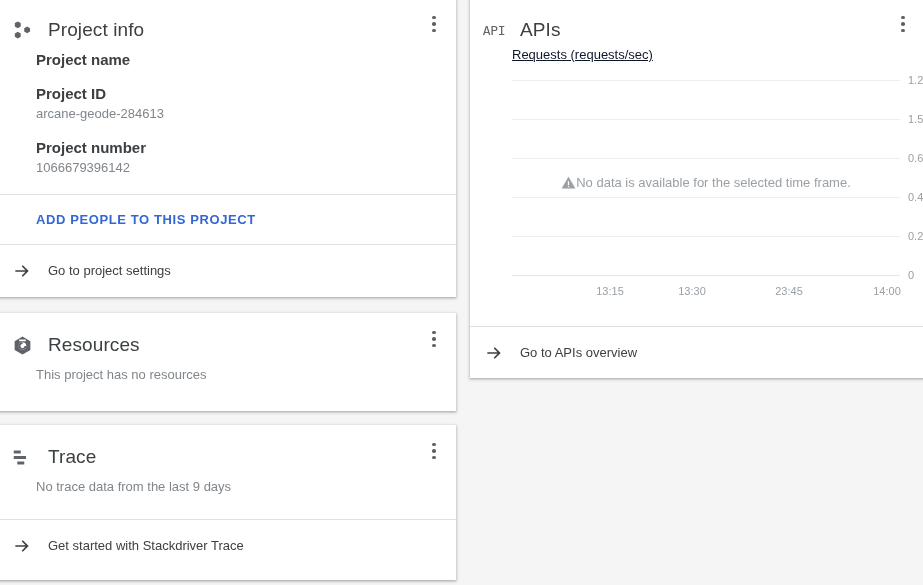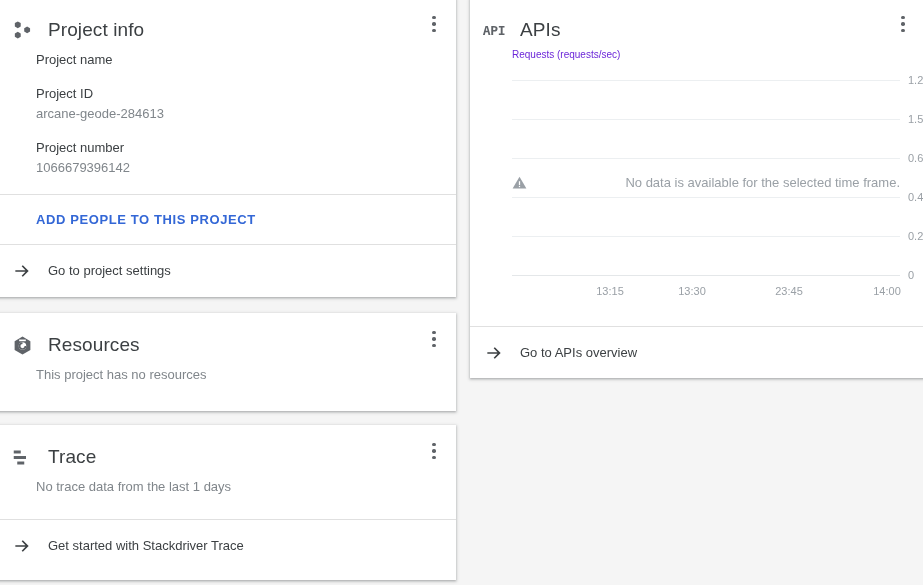--- a/index.html
+++ b/index.html
@@ -82,22 +82,22 @@
   }
 
   .card-body {
     padding: 0 16px 16px 38px;
   }
 
   
   .field { margin-bottom: 14px; }
   .field:last-child { margin-bottom: 0; }
   .field-label {
-    font-size: 13px;
-    font-weight: 400;
+    font-size: 15px;
+    font-weight: 700;
     color: #3c4043;
     line-height: 20px;
   }
   .field-value {
     font-size: 13px;
     font-weight: 400;
     color: #80868b;
     line-height: 20px;
   }
 
@@ -151,36 +151,37 @@
   
   #card-project-info { left: -2px; top: -2px;  width: 458px; height: 299px; }
   #card-resources    { left: -2px; top: 313px; width: 458px; height: 98px;  }
   #card-trace        { left: -2px; top: 425px; width: 458px; height: 155px; }
   #card-apis         { left: 470px; top: -2px; width: 455px; height: 380px; }
 
   
   .api-glyph {
     font-family: "DejaVu Sans Mono", monospace;
     font-size: 13px;
-    font-weight: 700;
+    font-weight: 400;
     letter-spacing: -.3px;
     color: #5f6368;
   }
 
   
   .chart-wrap {
     position: relative;
     padding: 0 16px 0 42px;
   }
   .chart-caption {
-    font-size: 10px;
-    color: #6d28d9;
+    font-size: 13px;
+    color: #0f172a;
     line-height: 18px;
     padding-left: 0px;
     margin-top: -4px;
+    text-decoration: underline;
   }
   .plot {
     position: relative;
     margin-top: 16px;
     height: 195px;
   }
   .gridline {
     position: absolute;
     left: 0;
     width: 388px;
@@ -202,21 +203,21 @@
     color: #9aa0a6;
     transform: translateX(-50%);
     white-space: nowrap;
   }
   .nodata {
     position: absolute;
     left: 0;
     width: 388px;
     display: flex;
     align-items: center;
-    justify-content: space-between;
+    justify-content: center;
   }
   .nodata .warn-icon { width: 15px; height: 15px; display:block; }
   .nodata .nodata-text {
     font-size: 13px;
     color: #9aa0a6;
   }
 </style>
 </head>
 <body>
 
@@ -302,21 +303,21 @@
         </svg>
       </span>
       <span class="card-title">Trace</span>
       <span class="kebab">
         <i></i>
           <i></i>
           <i></i>
       </span>
     </div>
     <div class="card-body" style="padding-bottom:22px;">
-      <div class="muted-text">No trace data from the last 1 days</div>
+      <div class="muted-text">No trace data from the last 9 days</div>
     </div>
     <div class="divider"></div>
     <div class="action-row">
       <span class="arrow">
         <svg width="20" height="20" viewBox="0 0 24 24" aria-hidden="true">
           <path d="M4 11h12.2l-4.6-4.6L13 5l7 7-7 7-1.4-1.4 4.6-4.6H4z" fill="#3c4043"></path>
         </svg>
       </span>
       <span class="action-label">Get started with Stackdriver Trace</span>
     </div>

